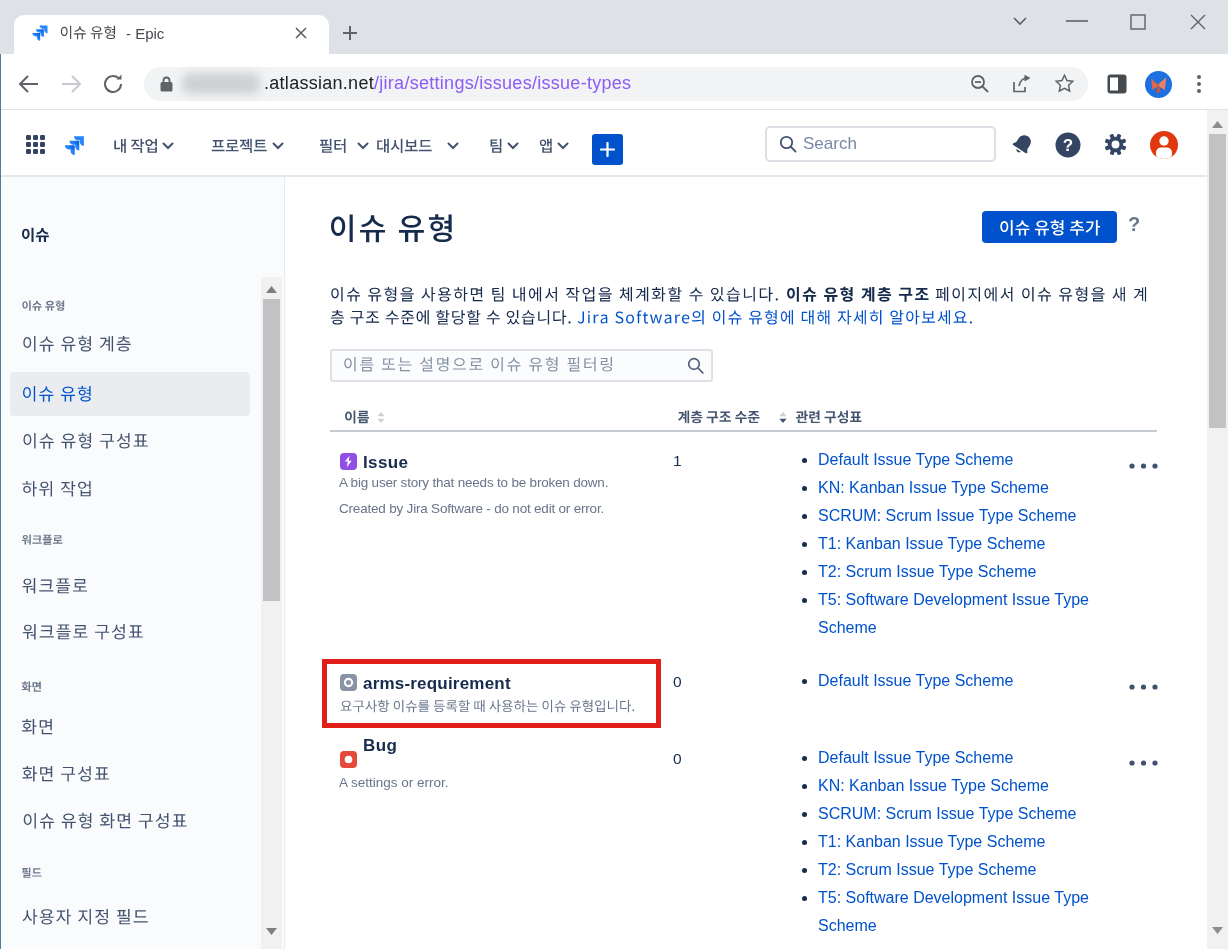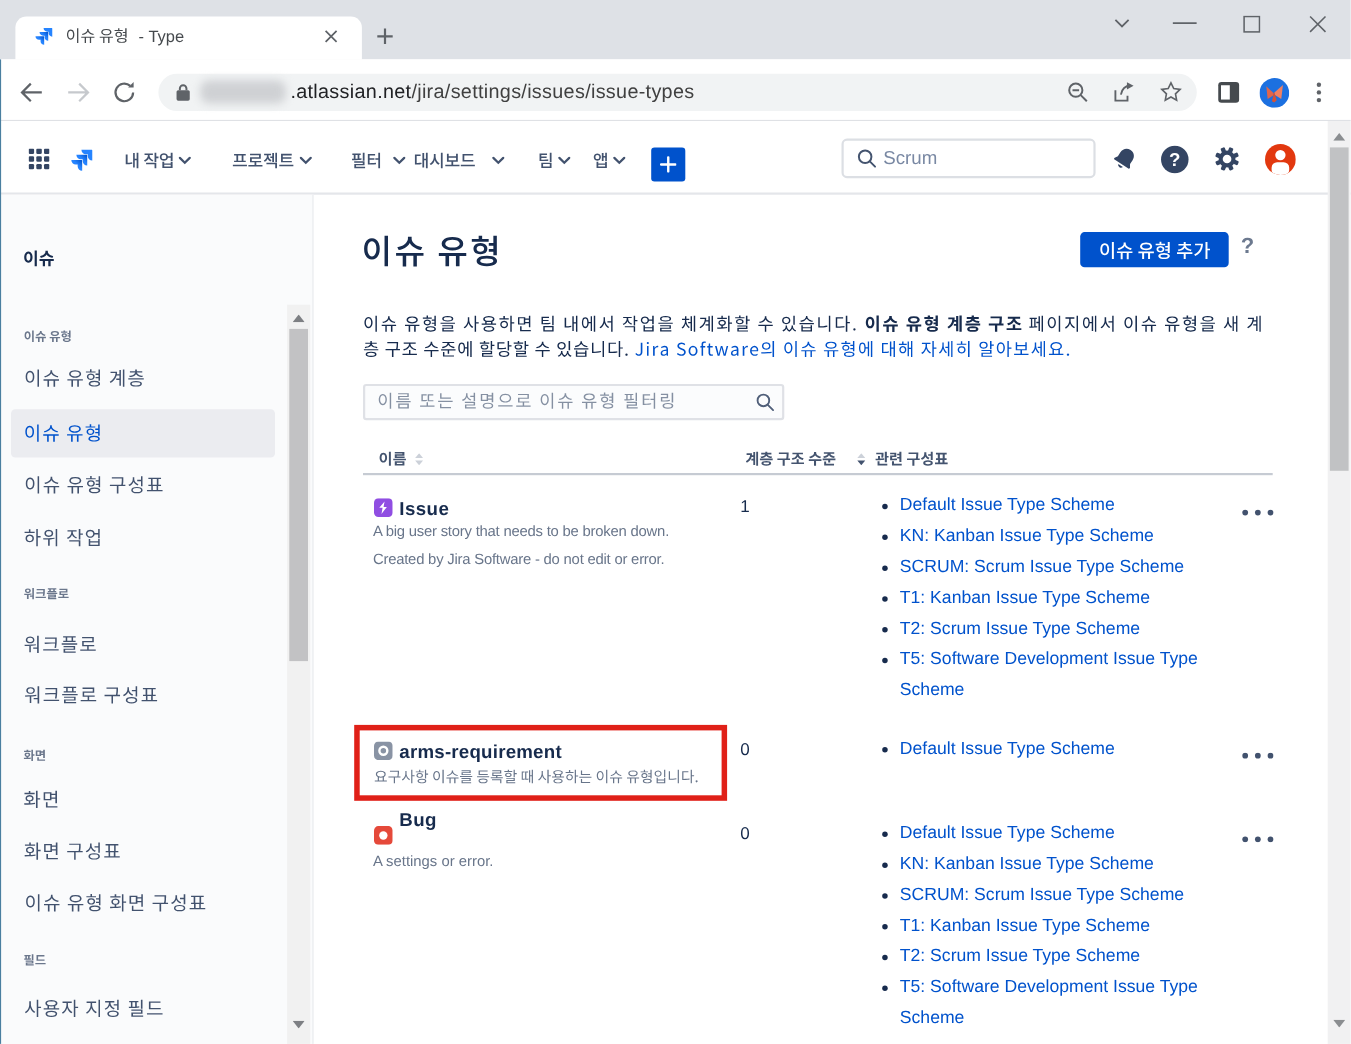--- a/index.html
+++ b/index.html
@@ -19,21 +19,21 @@
         <stop offset="1" stop-color="#2684FF"></stop>
       </linearGradient>
     </defs>
 <path fill="#2684FF" d="M108 16H61.46c0 11.6 9.4 21 21 21h8.57v8.27c0 11.6 9.4 21 21 21V19.02A3.02 3.02 0 0 0 108 16z"></path>
 <path fill="url(#jg1a)" d="M84.53 39.6H37.97c0 11.6 9.4 21 21 21h8.57v8.3c0 11.6 9.4 21 21 21V42.62a3.02 3.02 0 0 0-3.01-3.02z"></path>
 <path fill="url(#jg2a)" d="M61.03 63.23H14.47c0 11.6 9.4 21 21 21h8.57v8.27c0 11.6 9.4 21 21 21V66.25a3.02 3.02 0 0 0-3.02-3.02z"></path>
   </svg>
 <svg width="60" height="17" viewBox="0 -13.20 60 17.40" style="position:absolute;overflow:visible;left:59.0px;top:25.3px">
     <path d="M10.6 -12.4H11.8V1.2H10.6ZM4.7 -11.4Q5.7 -11.4 6.5 -10.8Q7.3 -10.2 7.7 -9.1Q8.1 -8.1 8.1 -6.6Q8.1 -5.2 7.7 -4.1Q7.3 -3.1 6.5 -2.5Q5.7 -1.9 4.7 -1.9Q3.7 -1.9 2.9 -2.5Q2.1 -3.1 1.7 -4.1Q1.2 -5.2 1.2 -6.6Q1.2 -8.1 1.7 -9.1Q2.1 -10.2 2.9 -10.8Q3.7 -11.4 4.7 -11.4ZM4.7 -10.2Q4.0 -10.2 3.5 -9.8Q3.0 -9.4 2.7 -8.5Q2.4 -7.7 2.4 -6.6Q2.4 -5.5 2.7 -4.7Q3.0 -3.9 3.5 -3.4Q4.0 -3.0 4.7 -3.0Q5.4 -3.0 5.9 -3.4Q6.4 -3.9 6.6 -4.7Q6.9 -5.5 6.9 -6.6Q6.9 -7.7 6.6 -8.5Q6.4 -9.4 5.9 -9.8Q5.4 -10.2 4.7 -10.2Z M17.7 -4.2H18.9V1.3H17.7ZM22.5 -4.2H23.7V1.3H22.5ZM14.5 -4.7H26.8V-3.6H14.5ZM20.0 -11.9H21.1V-11.2Q21.1 -10.4 20.8 -9.7Q20.5 -9.0 20.0 -8.4Q19.5 -7.8 18.8 -7.4Q18.1 -7.0 17.3 -6.6Q16.5 -6.3 15.7 -6.2L15.2 -7.2Q15.9 -7.3 16.6 -7.6Q17.3 -7.8 18.0 -8.2Q18.6 -8.6 19.0 -9.0Q19.5 -9.5 19.8 -10.0Q20.0 -10.6 20.0 -11.2ZM20.3 -11.9H21.3V-11.2Q21.3 -10.6 21.6 -10.1Q21.9 -9.5 22.3 -9.1Q22.8 -8.6 23.4 -8.2Q24.1 -7.8 24.8 -7.6Q25.5 -7.3 26.2 -7.2L25.7 -6.2Q24.9 -6.3 24.1 -6.6Q23.3 -7.0 22.6 -7.4Q21.9 -7.9 21.4 -8.4Q20.8 -9.0 20.5 -9.7Q20.3 -10.4 20.3 -11.2Z M34.9 -4.0H36.1V1.2H34.9ZM39.5 -4.0H40.8V1.2H39.5ZM31.7 -4.7H44.0V-3.7H31.7ZM37.8 -11.9Q39.2 -11.9 40.3 -11.5Q41.4 -11.1 42.0 -10.5Q42.6 -9.8 42.6 -8.9Q42.6 -8.0 42.0 -7.3Q41.4 -6.7 40.3 -6.3Q39.2 -6.0 37.8 -6.0Q36.4 -6.0 35.3 -6.3Q34.3 -6.7 33.7 -7.3Q33.1 -8.0 33.1 -8.9Q33.1 -9.8 33.7 -10.5Q34.3 -11.1 35.3 -11.5Q36.4 -11.9 37.8 -11.9ZM37.8 -10.9Q36.8 -10.9 36.0 -10.6Q35.2 -10.4 34.8 -9.9Q34.3 -9.5 34.3 -8.9Q34.3 -8.3 34.8 -7.9Q35.2 -7.4 36.0 -7.2Q36.8 -7.0 37.8 -7.0Q38.9 -7.0 39.6 -7.2Q40.4 -7.4 40.9 -7.9Q41.3 -8.3 41.3 -8.9Q41.3 -9.5 40.9 -9.9Q40.4 -10.4 39.6 -10.6Q38.9 -10.9 37.8 -10.9Z M53.1 -9.1H55.9V-8.1H53.1ZM53.1 -6.5H55.9V-5.5H53.1ZM45.5 -10.9H53.1V-9.9H45.5ZM49.4 -9.2Q50.3 -9.2 51.0 -8.9Q51.7 -8.6 52.1 -8.0Q52.4 -7.5 52.4 -6.7Q52.4 -5.9 52.1 -5.4Q51.7 -4.8 51.0 -4.5Q50.3 -4.2 49.4 -4.2Q48.5 -4.2 47.8 -4.5Q47.1 -4.8 46.7 -5.4Q46.3 -5.9 46.3 -6.7Q46.3 -7.5 46.7 -8.0Q47.1 -8.6 47.8 -8.9Q48.5 -9.2 49.4 -9.2ZM49.4 -8.2Q48.5 -8.2 48.0 -7.8Q47.5 -7.4 47.5 -6.7Q47.5 -6.0 48.0 -5.6Q48.5 -5.1 49.4 -5.1Q50.2 -5.1 50.7 -5.6Q51.3 -6.0 51.3 -6.7Q51.3 -7.4 50.7 -7.8Q50.2 -8.2 49.4 -8.2ZM48.8 -12.5H50.0V-10.2H48.8ZM55.4 -12.4H56.7V-3.6H55.4ZM52.2 -3.5Q53.6 -3.5 54.6 -3.2Q55.6 -3.0 56.2 -2.4Q56.7 -1.9 56.7 -1.2Q56.7 -0.4 56.2 0.1Q55.6 0.6 54.6 0.9Q53.6 1.1 52.2 1.1Q50.8 1.1 49.8 0.9Q48.8 0.6 48.2 0.1Q47.7 -0.4 47.7 -1.2Q47.7 -1.9 48.2 -2.4Q48.8 -3.0 49.8 -3.2Q50.8 -3.5 52.2 -3.5ZM52.2 -2.5Q50.7 -2.5 49.9 -2.2Q49.0 -1.8 49.0 -1.2Q49.0 -0.5 49.9 -0.2Q50.7 0.2 52.2 0.2Q53.7 0.2 54.6 -0.2Q55.4 -0.5 55.4 -1.2Q55.4 -1.8 54.6 -2.2Q53.7 -2.5 52.2 -2.5Z" fill="#45494d"></path>
   </svg>
-<span class="abs" style="left:126px;top:25px;font-size:15px;color:#45494d">- Type</span>
+<span class="abs" style="left:126px;top:25px;font-size:15px;color:#45494d">- Epic</span>
 <svg class="abs" style="left:295px;top:27px" width="12" height="12" viewBox="0 0 12 12">
     <path d="M1 1l10 10M11 1L1 11" stroke="#5f6368" stroke-width="1.6"></path>
   </svg>
 <svg class="abs" style="left:342px;top:25px" width="16" height="16" viewBox="0 0 16 16">
     <path d="M8 1v14M1 8h14" stroke="#5f6368" stroke-width="2"></path>
   </svg>
 <svg class="abs" style="left:1012px;top:15px" width="16" height="12" viewBox="0 0 16 12">
     <path d="M2 3l6 6 6-6" fill="none" stroke="#5f6368" stroke-width="1.6"></path>
   </svg>
 <svg class="abs" style="left:1066px;top:20px" width="22" height="2" viewBox="0 0 22 2">
@@ -55,21 +55,21 @@
 <svg class="abs" style="left:102px;top:73px" width="22" height="22" viewBox="0 0 22 22">
     <path d="M19 11a8 8 0 1 1-2.6-5.9" fill="none" stroke="#5f6368" stroke-width="2"></path>
     <path d="M19.5 1.5v5h-5z" fill="#5f6368"></path>
   </svg>
 <div class="abs" style="left:144px;top:67px;width:944px;height:34px;border-radius:17px;background:#f1f3f4"></div>
 <svg class="abs" style="left:160px;top:76px" width="13" height="16" viewBox="0 0 13 16">
     <rect x="0.5" y="6" width="12" height="9.5" rx="1.5" fill="#5f6368"></rect>
     <path d="M3.5 6V4.5a3 3 0 0 1 6 0V6" fill="none" stroke="#5f6368" stroke-width="1.8"></path>
   </svg>
 <div class="abs" style="left:182px;top:73px;width:78px;height:21px;border-radius:8px;background:#cfd1d4;filter:blur(4px)"></div>
-<span class="abs" style="left:264px;top:73px;font-size:18px;letter-spacing:0.28px;color:#202124">.atlassian.net<span style="color:#404040">/jira/settings/issues/issue-types</span></span>
+<span class="abs" style="left:264px;top:73px;font-size:18px;letter-spacing:0.28px;color:#202124">.atlassian.net<span style="color:#8b5cf6">/jira/settings/issues/issue-types</span></span>
 <svg class="abs" style="left:970px;top:74px" width="20" height="20" viewBox="0 0 20 20">
     <circle cx="8" cy="8" r="6" fill="none" stroke="#5f6368" stroke-width="1.8"></circle>
     <path d="M5 8h6" stroke="#5f6368" stroke-width="1.8"></path>
     <path d="M12.5 12.5L18 18" stroke="#5f6368" stroke-width="1.8"></path>
   </svg>
 <svg class="abs" style="left:1011px;top:73px" width="21" height="21" viewBox="0 0 21 21">
     <path d="M3 9v9.5h11V14" fill="none" stroke="#5f6368" stroke-width="1.7"></path>
     <path d="M8 13c1-5 4-8 8.5-8" fill="none" stroke="#5f6368" stroke-width="1.7"></path>
     <path d="M13.5 1.8L19.5 5l-6 3.4z" fill="#5f6368"></path>
   </svg>
@@ -156,21 +156,21 @@
   </svg>
 <div class="abs" style="left:592px;top:134px;width:31px;height:31px;background:#0052cc;border-radius:3px"></div>
 <svg class="abs" style="left:600px;top:142px" width="15" height="15" viewBox="0 0 15 15">
     <path d="M7.5 1v13M1 7.5h13" stroke="#fff" stroke-width="2.2" stroke-linecap="round"></path>
   </svg>
 <div class="abs" style="left:765px;top:126px;width:231px;height:36px;background:#fff;border:2px solid #dcdfe4;border-radius:5px"></div>
 <svg class="abs" style="left:779px;top:135px" width="18" height="18" viewBox="0 0 18 18">
     <circle cx="7.5" cy="7.5" r="5.7" fill="none" stroke="#44546f" stroke-width="1.8"></circle>
     <path d="M11.7 11.7L16.5 16.5" stroke="#44546f" stroke-width="1.8" stroke-linecap="round"></path>
   </svg>
-<span class="abs" style="left:803px;top:134px;font-size:17px;color:#7988a3">Scrum</span>
+<span class="abs" style="left:803px;top:134px;font-size:17px;color:#7988a3">Search</span>
 <svg class="abs" style="left:1010px;top:132px" width="25" height="25" viewBox="0 0 25 25">
     <g transform="rotate(33 12.5 12.5)">
       <path d="M12.5 2.8c-3.9 0-6.6 2.9-6.6 6.8v4.2l-1.7 2.7c-.4.7 0 1.5.8 1.5h15c.8 0 1.2-.8.8-1.5l-1.7-2.7V9.6c0-3.9-2.7-6.8-6.6-6.8z" fill="#344563"></path>
       <path d="M10 19.5a2.6 2.6 0 0 0 5 0z" fill="#344563"></path>
     </g>
   </svg>
 <svg class="abs" style="left:1055px;top:132px" width="26" height="26" viewBox="0 0 26 26">
     <circle cx="13" cy="13" r="12.5" fill="#344563"></circle>
     <text x="13" y="19" font-family="Liberation Sans" font-size="17" font-weight="bold" fill="#fff" text-anchor="middle">?</text>
   </svg>

